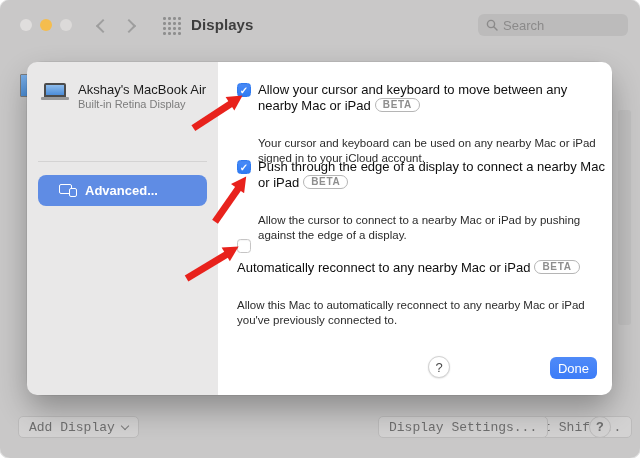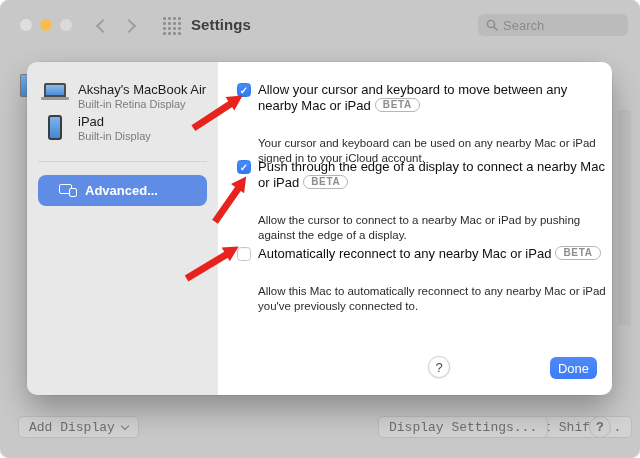--- a/index.html
+++ b/index.html
@@ -58,21 +58,21 @@
   .sep{position:absolute;left:11px;right:11px;top:99px;height:1px;background:#d4d3d3;}
   .advanced{position:absolute;left:11px;top:113px;width:169px;height:31px;border-radius:8px;background:var(--advanced);color:#fff;display:flex;align-items:center;justify-content:flex-start;padding-left:21px;gap:8px;font-size:13px;font-weight:600;border:none;cursor:default;text-align:center;}
   .adv-ic{position:relative;width:18px;height:13px;}
   .adv-ic .d1{position:absolute;left:0;top:0;width:13px;height:10px;border:1.5px solid #fff;border-radius:2px;}
   .adv-ic .d2{position:absolute;right:0;bottom:0;width:8px;height:9px;border:1.5px solid #fff;border-radius:2px;background:var(--advanced);}
 
   .content{position:absolute;left:191px;top:0;right:0;bottom:0;border-radius:0 10px 10px 0;background:#fff;}
   .row{position:absolute;left:19px;display:flex;gap:7px;align-items:flex-start;}
   .row.r1{top:20px;}
   .row.r2{top:97px;}
-  .row.r3{top:184px;}
+  .row.r3{top:176px;flex-direction:column;}
   .checkbox{width:14px;height:14px;border-radius:3.5px;border:1px solid #c6c5c5;background:#fff;margin-top:1px;flex:0 0 auto;position:relative;box-shadow:inset 0 1px 1px rgba(0,0,0,.04);}
   .checkbox.checked{background:linear-gradient(#4a8bf8,var(--accent));border-color:var(--accent);}
   .checkbox.checked::after{content:"✓";position:absolute;left:0;right:0;top:0;bottom:0;color:#fff;font-size:10px;font-weight:bold;line-height:13px;text-align:center;}
   .row .body{width:350px;}
   .row .lbl{font-size:13px;line-height:16px;color:#0f0f0f;}
   .badge{display:inline-block;border:1px solid #b5b5b5;border-radius:9px;padding:1px 7px;font-size:10px;font-weight:600;color:#8e8e8e;letter-spacing:.7px;vertical-align:2px;margin-left:4px;line-height:10px;}
   .row .desc{margin-top:22px;font-size:11.5px;line-height:15px;color:#2b2b2b;}
   .sheet-help{position:absolute;left:210px;bottom:17px;width:22px;height:22px;border-radius:50%;background:#fff;border:1px solid #d2d2d2;box-shadow:0 .5px 1.5px rgba(0,0,0,.15);font-size:13px;color:#4a4a4a;display:flex;align-items:center;justify-content:center;}
   .done{position:absolute;right:15px;bottom:16px;width:47px;height:22px;border-radius:6px;background:linear-gradient(#4f8af8,var(--done));color:#fff;font-size:13px;display:flex;align-items:center;justify-content:center;border:none;}
 
@@ -106,21 +106,21 @@
         <i></i>
         <i></i>
         <i></i>
         <i></i>
         <i></i>
         <i></i>
         <i></i>
         <i></i>
         <i></i>
     </span>
-    <span class="wintitle">Settings</span>
+    <span class="wintitle">Displays</span>
     <div class="search">
       <svg width="12" height="12" viewBox="0 0 12 12">
         <circle cx="5" cy="5" r="3.6" fill="none" stroke="#8b8a8a" stroke-width="1.4"></circle>
         <line x1="7.8" y1="7.8" x2="11" y2="11" stroke="#8b8a8a" stroke-width="1.4" stroke-linecap="round"></line>
       </svg>
       <span class="ph">Search</span>
     </div>
   </div>
 
   <div class="under-display"></div>
@@ -146,29 +146,20 @@
       <div class="dev mac">
         <span class="mb">
             <span class="mb-screen"></span>
             <span class="mb-base"></span>
           </span>
         <span class="txt">
           <div class="nm">Akshay's MacBook Air</div>
           <div class="dt">Built-in Retina Display</div>
         </span>
       </div>
-      <div class="dev ipad">
-        <span>
-            <span class="ipad-ic" style="display:block;"></span>
-          </span>
-        <span class="txt">
-          <div class="nm">iPad</div>
-          <div class="dt">Built-in Display</div>
-        </span>
-      </div>
       <div class="sep"></div>
       <button class="advanced">
         <span class="adv-ic">
             <span class="d1"></span>
             <span class="d2"></span>
           </span>
         <span>Advanced...</span>
       </button>
     </div>
 

